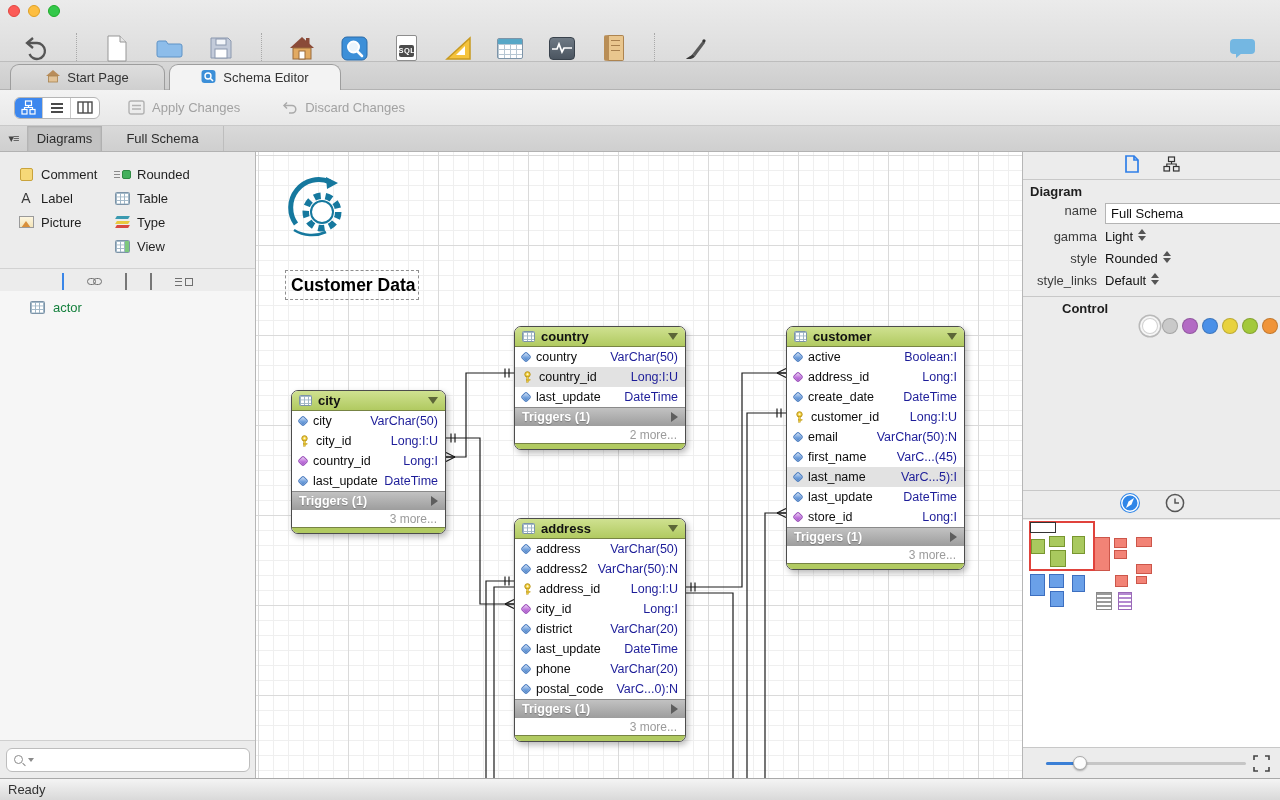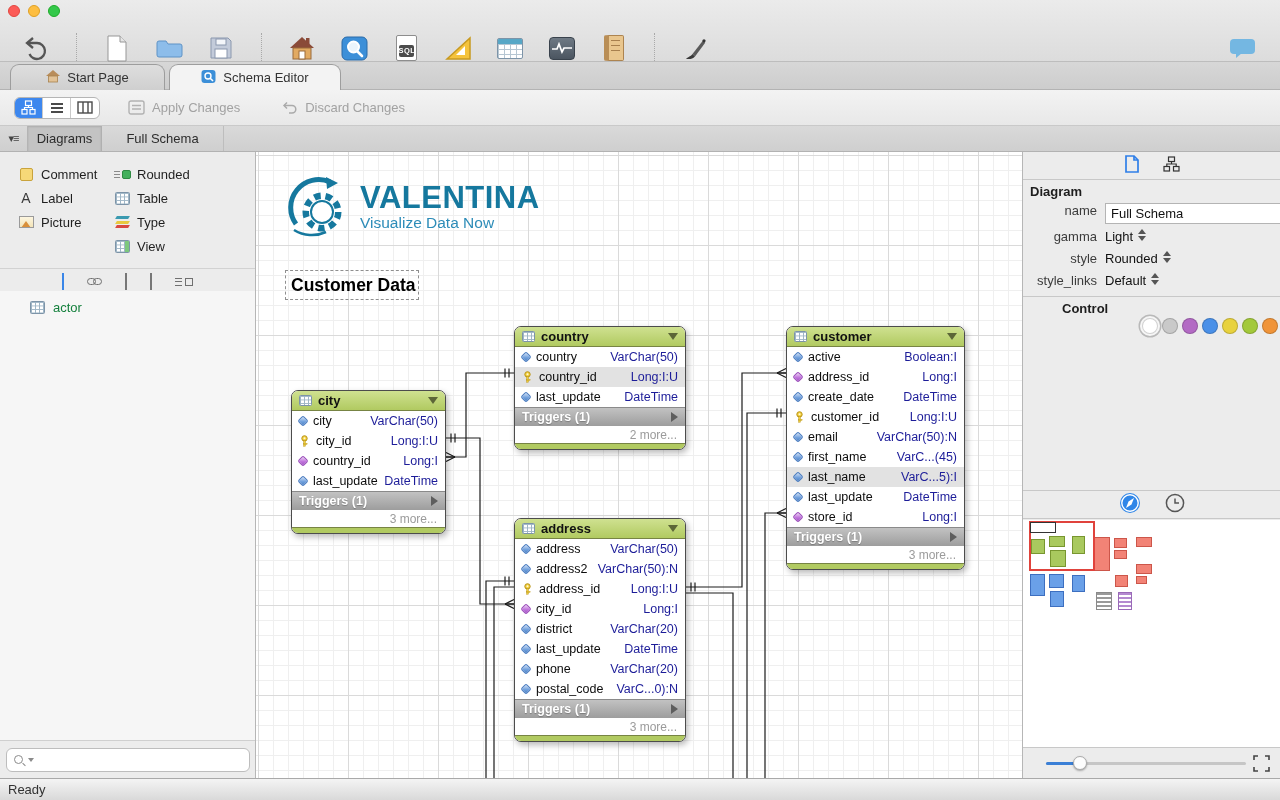--- a/index.html
+++ b/index.html
@@ -426,24 +426,20 @@
   <div class="canvas">
     <div class="logo">
       <svg width="66" height="62" viewBox="0 0 66 62">
         <circle cx="36" cy="36" r="15" fill="none" stroke="#15789e" stroke-width="9" stroke-dasharray="6 4.5"></circle>
         <circle cx="36" cy="36" r="13" fill="#fff"></circle>
         <circle cx="36" cy="36" r="11" fill="none" stroke="#15789e" stroke-width="2"></circle>
         <path d="M10 48 A 28 28 0 0 1 44 6" fill="none" stroke="#15789e" stroke-width="5"></path>
         <polygon points="40,1 52,7 41,13" fill="#15789e"></polygon>
         <path d="M8 54 A 32 30 0 0 0 40 56" fill="none" stroke="#15789e" stroke-width="2.5"></path>
       </svg>
-      <div>
-        <div class="logo-title">VALENTINA</div>
-        <div class="logo-sub">Visualize Data Now</div>
-      </div>
     </div>
     <div class="cust-label">Customer Data</div>
     <svg class="wires" width="766" height="626" viewBox="256 152 766 626" id="wires">
         <polyline points="514,373 466,373 466,457 446,457" fill="none" stroke="#1c1c1c" stroke-width="1.2"></polyline>
         <line x1="509" y1="368.5" x2="509" y2="377.5" stroke="#1c1c1c" stroke-width="1.2"></line>
         <line x1="505" y1="368.5" x2="505" y2="377.5" stroke="#1c1c1c" stroke-width="1.2"></line>
         <line x1="455" y1="457" x2="446" y2="461.5" stroke="#1c1c1c" stroke-width="1.2"></line>
         <line x1="455" y1="457" x2="446" y2="457" stroke="#1c1c1c" stroke-width="1.2"></line>
         <line x1="455" y1="457" x2="446" y2="452.5" stroke="#1c1c1c" stroke-width="1.2"></line>
         <polyline points="446,438 480,438 480,604 514,604" fill="none" stroke="#1c1c1c" stroke-width="1.2"></polyline>

